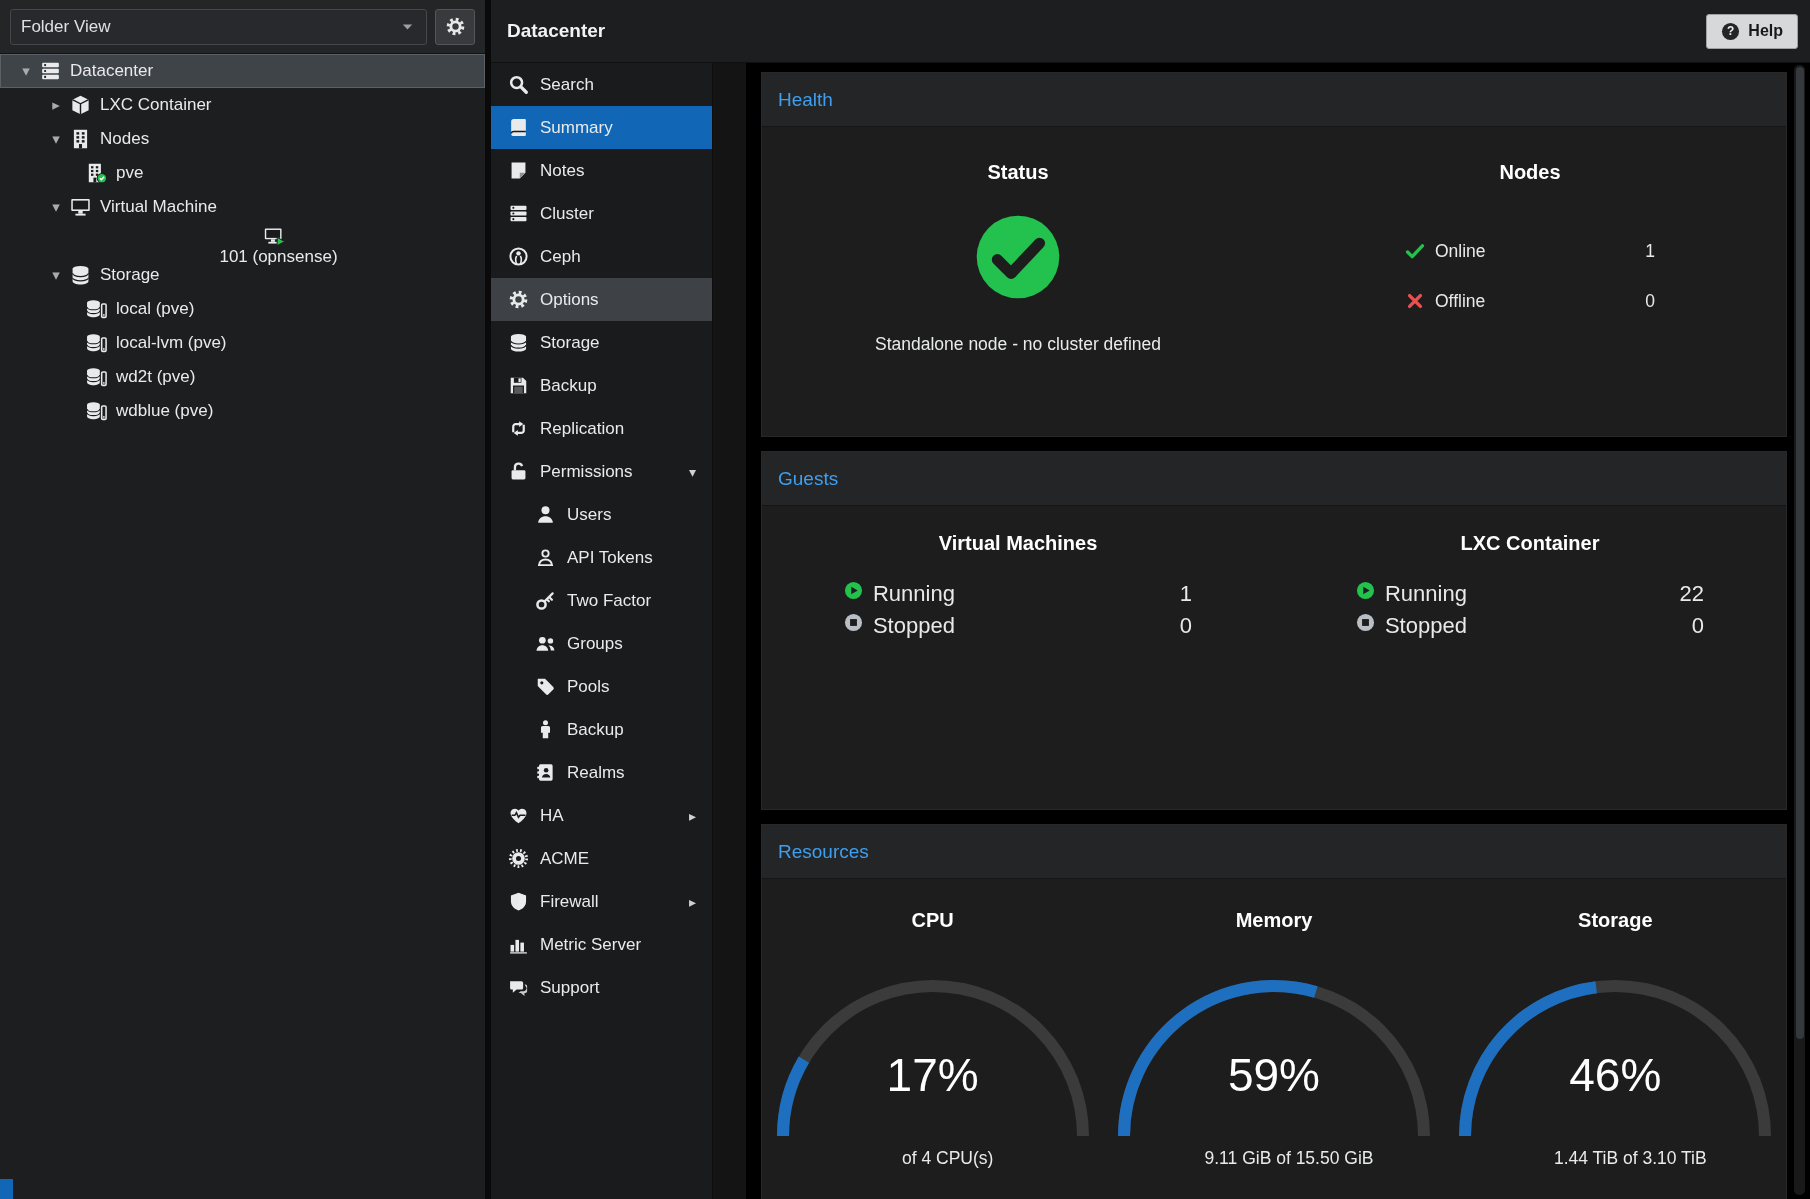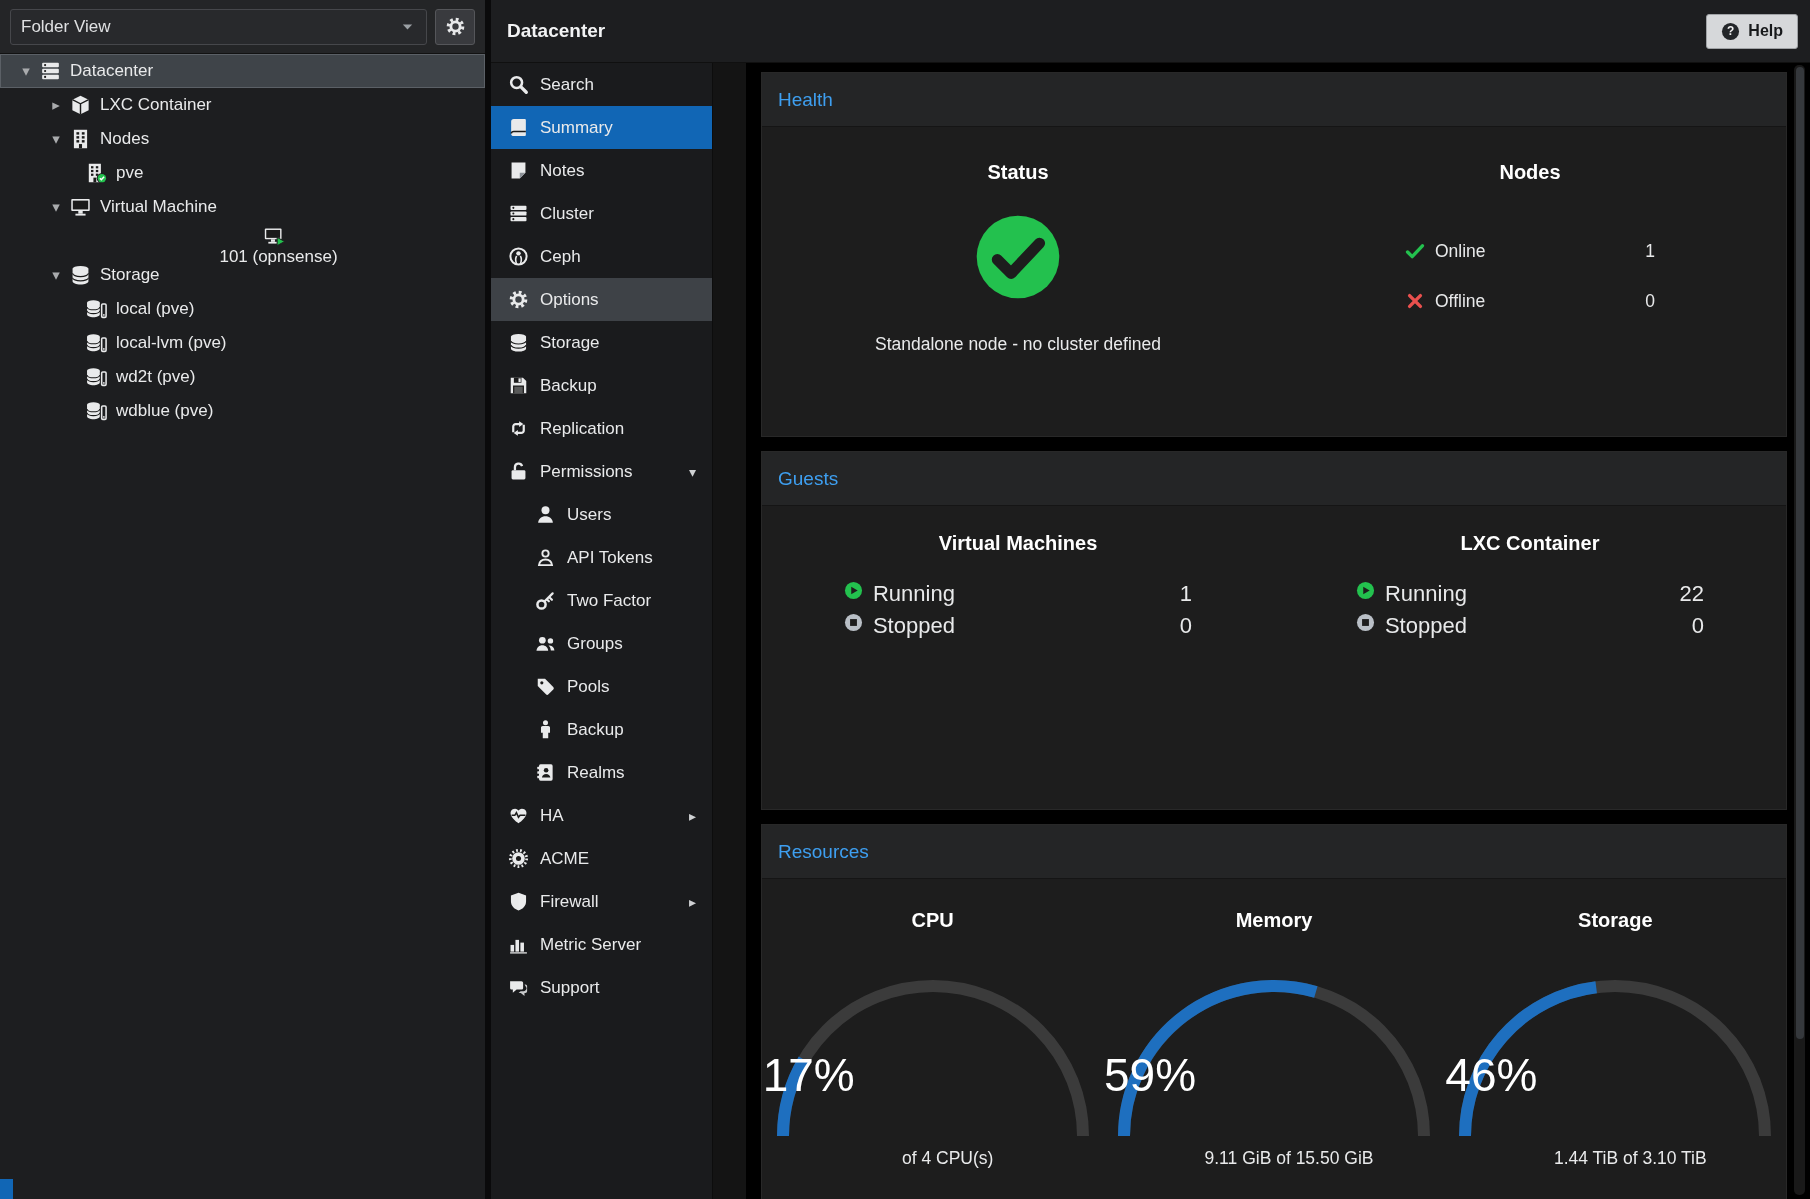--- a/index.html
+++ b/index.html
@@ -63,21 +63,21 @@
   .guest-rows { margin-top:26px; width:68%; max-width:380px; }
   .guest-row { height:32px; display:flex; align-items:flex-start; font-size:22px; }
   .guest-row .icon { width:19px; height:19px; flex:none; margin-right:10px; display:flex; }
   .guest-row .val { margin-left:auto; }
 
   .resources-body { height:400px; display:flex; padding-top:30px; }
   .gauge-col { flex:1; display:flex; flex-direction:column; align-items:center; }
   .gauge-title { font-size:20px; font-weight:700; color:#ffffff; line-height:23px; }
   .gauge-wrap { position:relative; width:340px; height:178px; margin-top:34px; }
   .gauge-wrap svg { position:absolute; inset:0; width:100%; height:100%; }
-  .gauge-pct { position:absolute; left:0; right:0; top:82px; font-size:46px; color:#ffffff; }
+  .gauge-pct { position:absolute; left:0; right:0; top:82px; text-align:center; font-size:46px; color:#ffffff; }
   .gauge-sub { margin-top:4px; font-size:17.5px; color:#e9eaeb;margin-left:30px; }
 
   .scrollbar { position:absolute; top:2px; right:5px; width:11px; height:1130px; background:#191919; border-radius:5px; }
   .scroll-thumb { position:absolute; top:2px; left:1.5px; width:8px; height:86%; background:#35383c; border-radius:4px; }
 
   .corner-accent { position:absolute; left:0; bottom:0; width:13px; height:20px; background:#1166b5; }
 </style>
 </head>
 <body>
 

